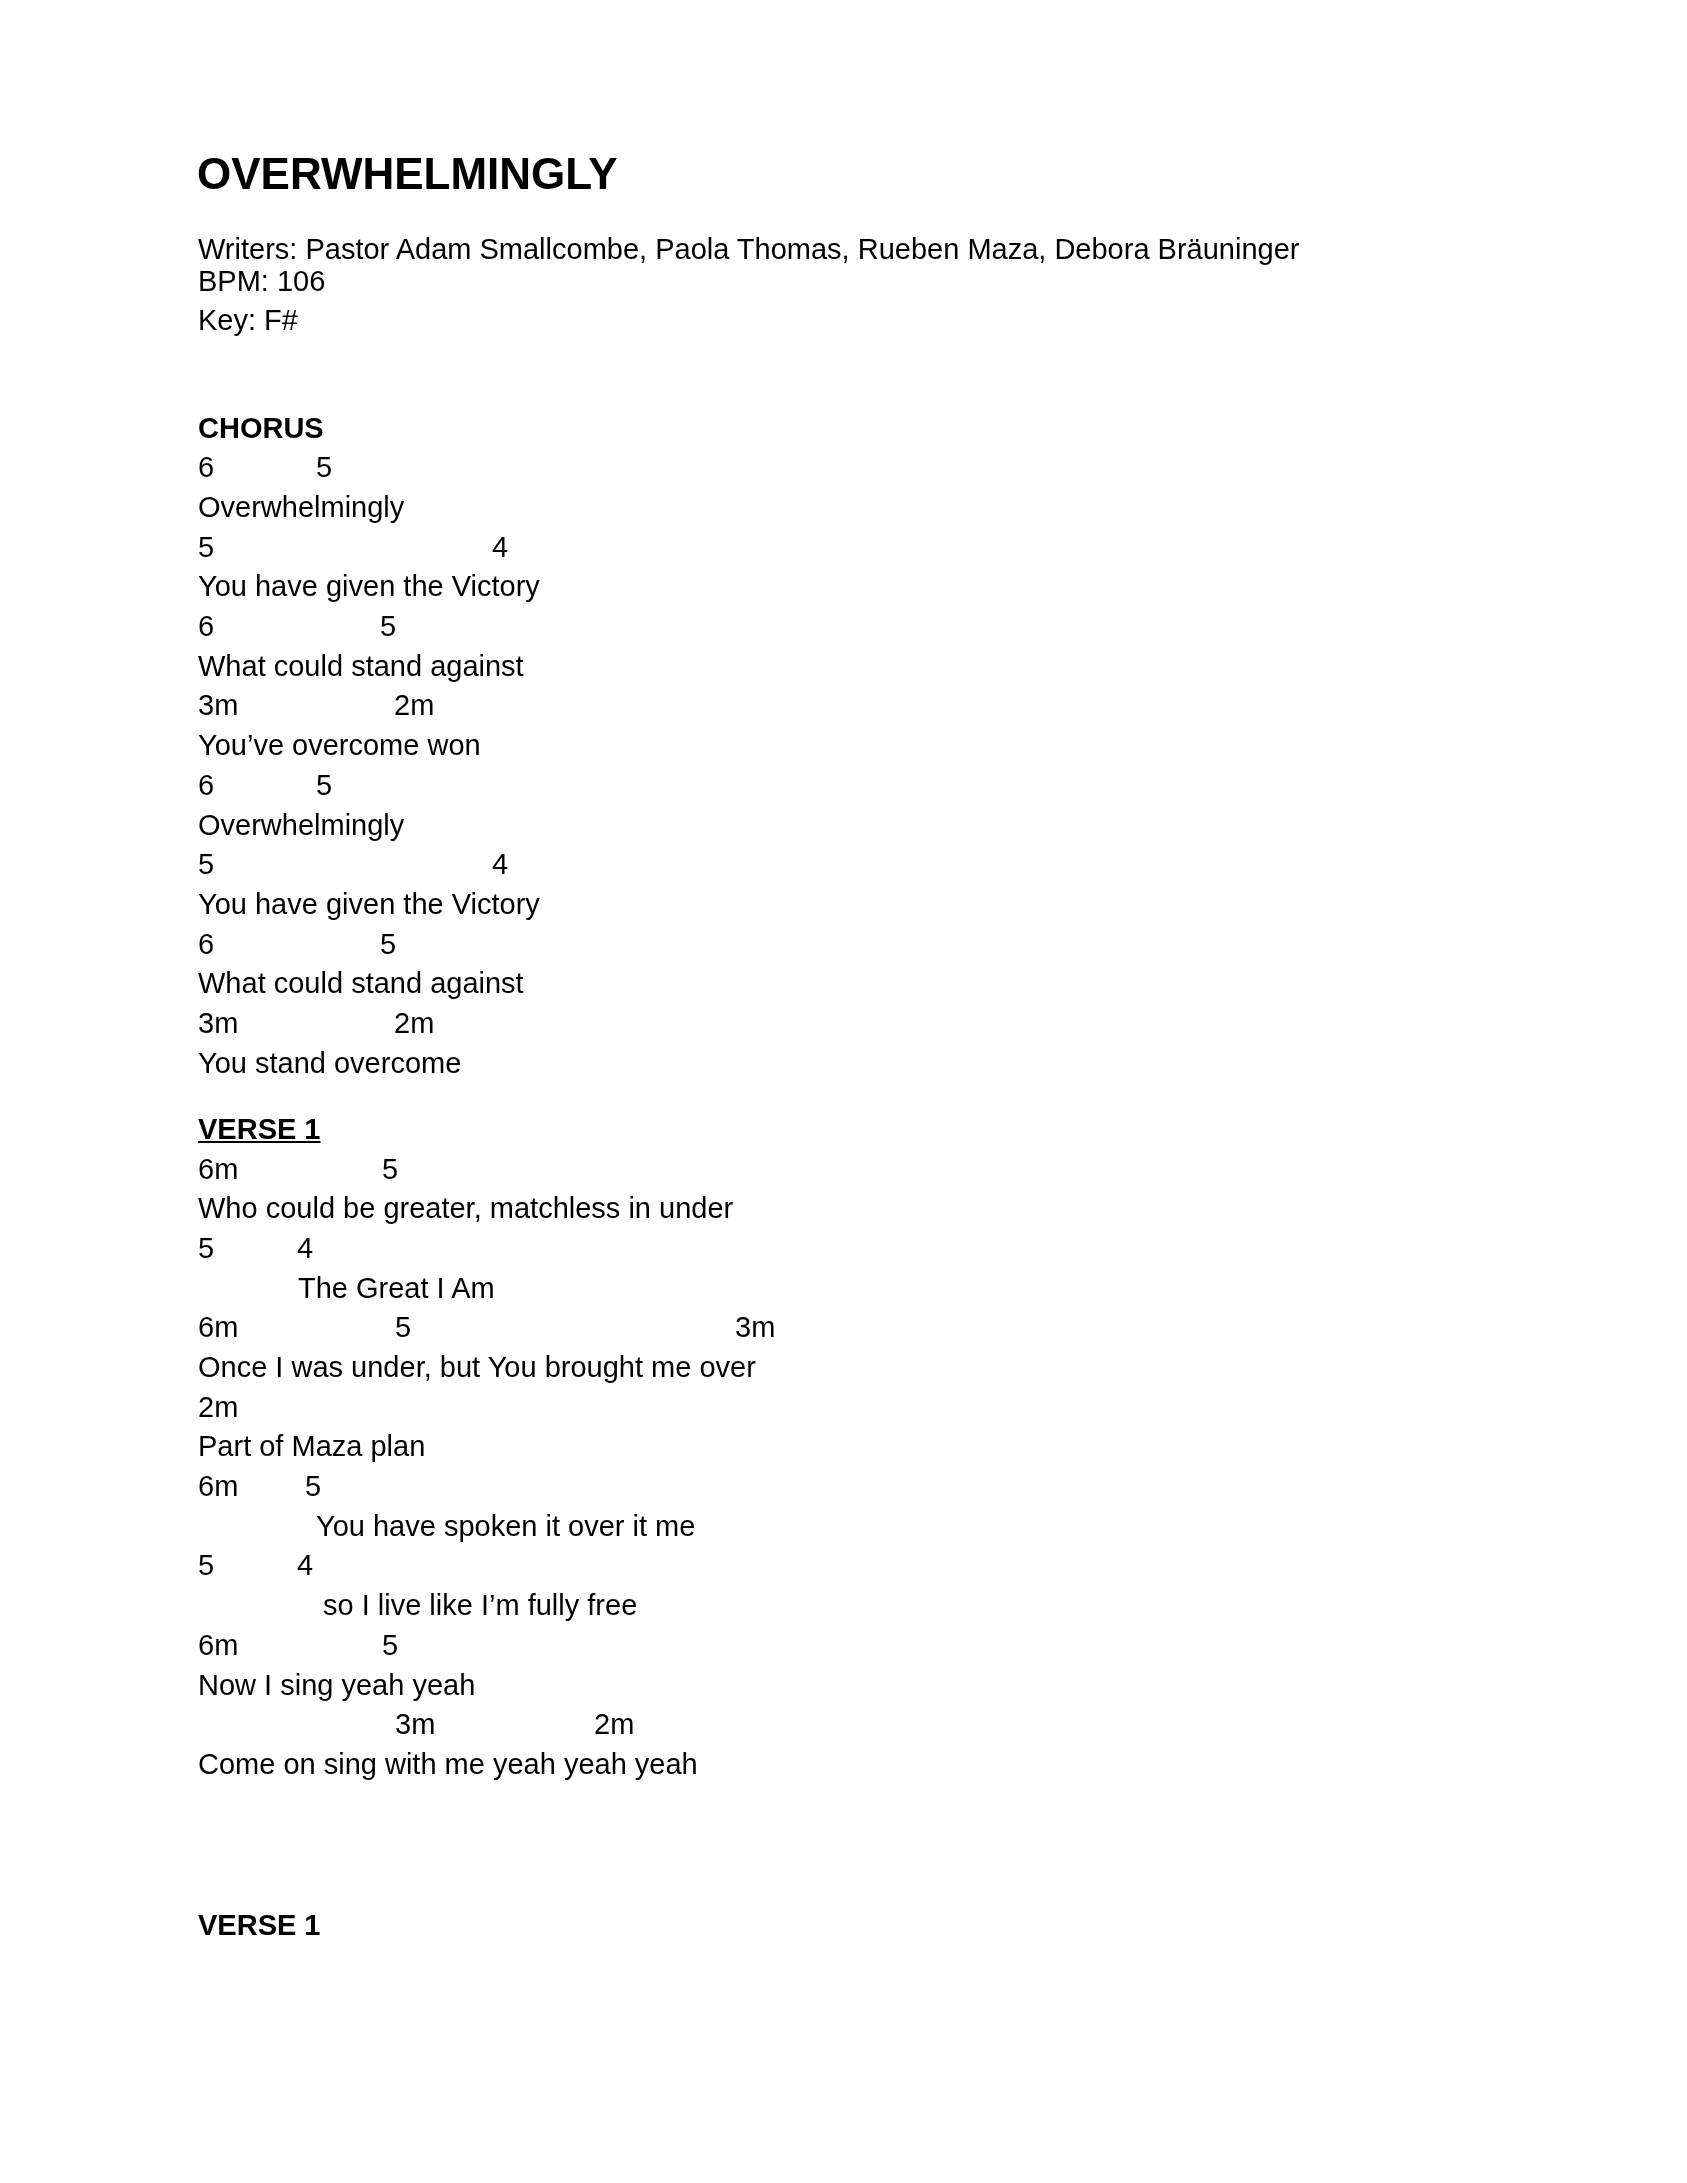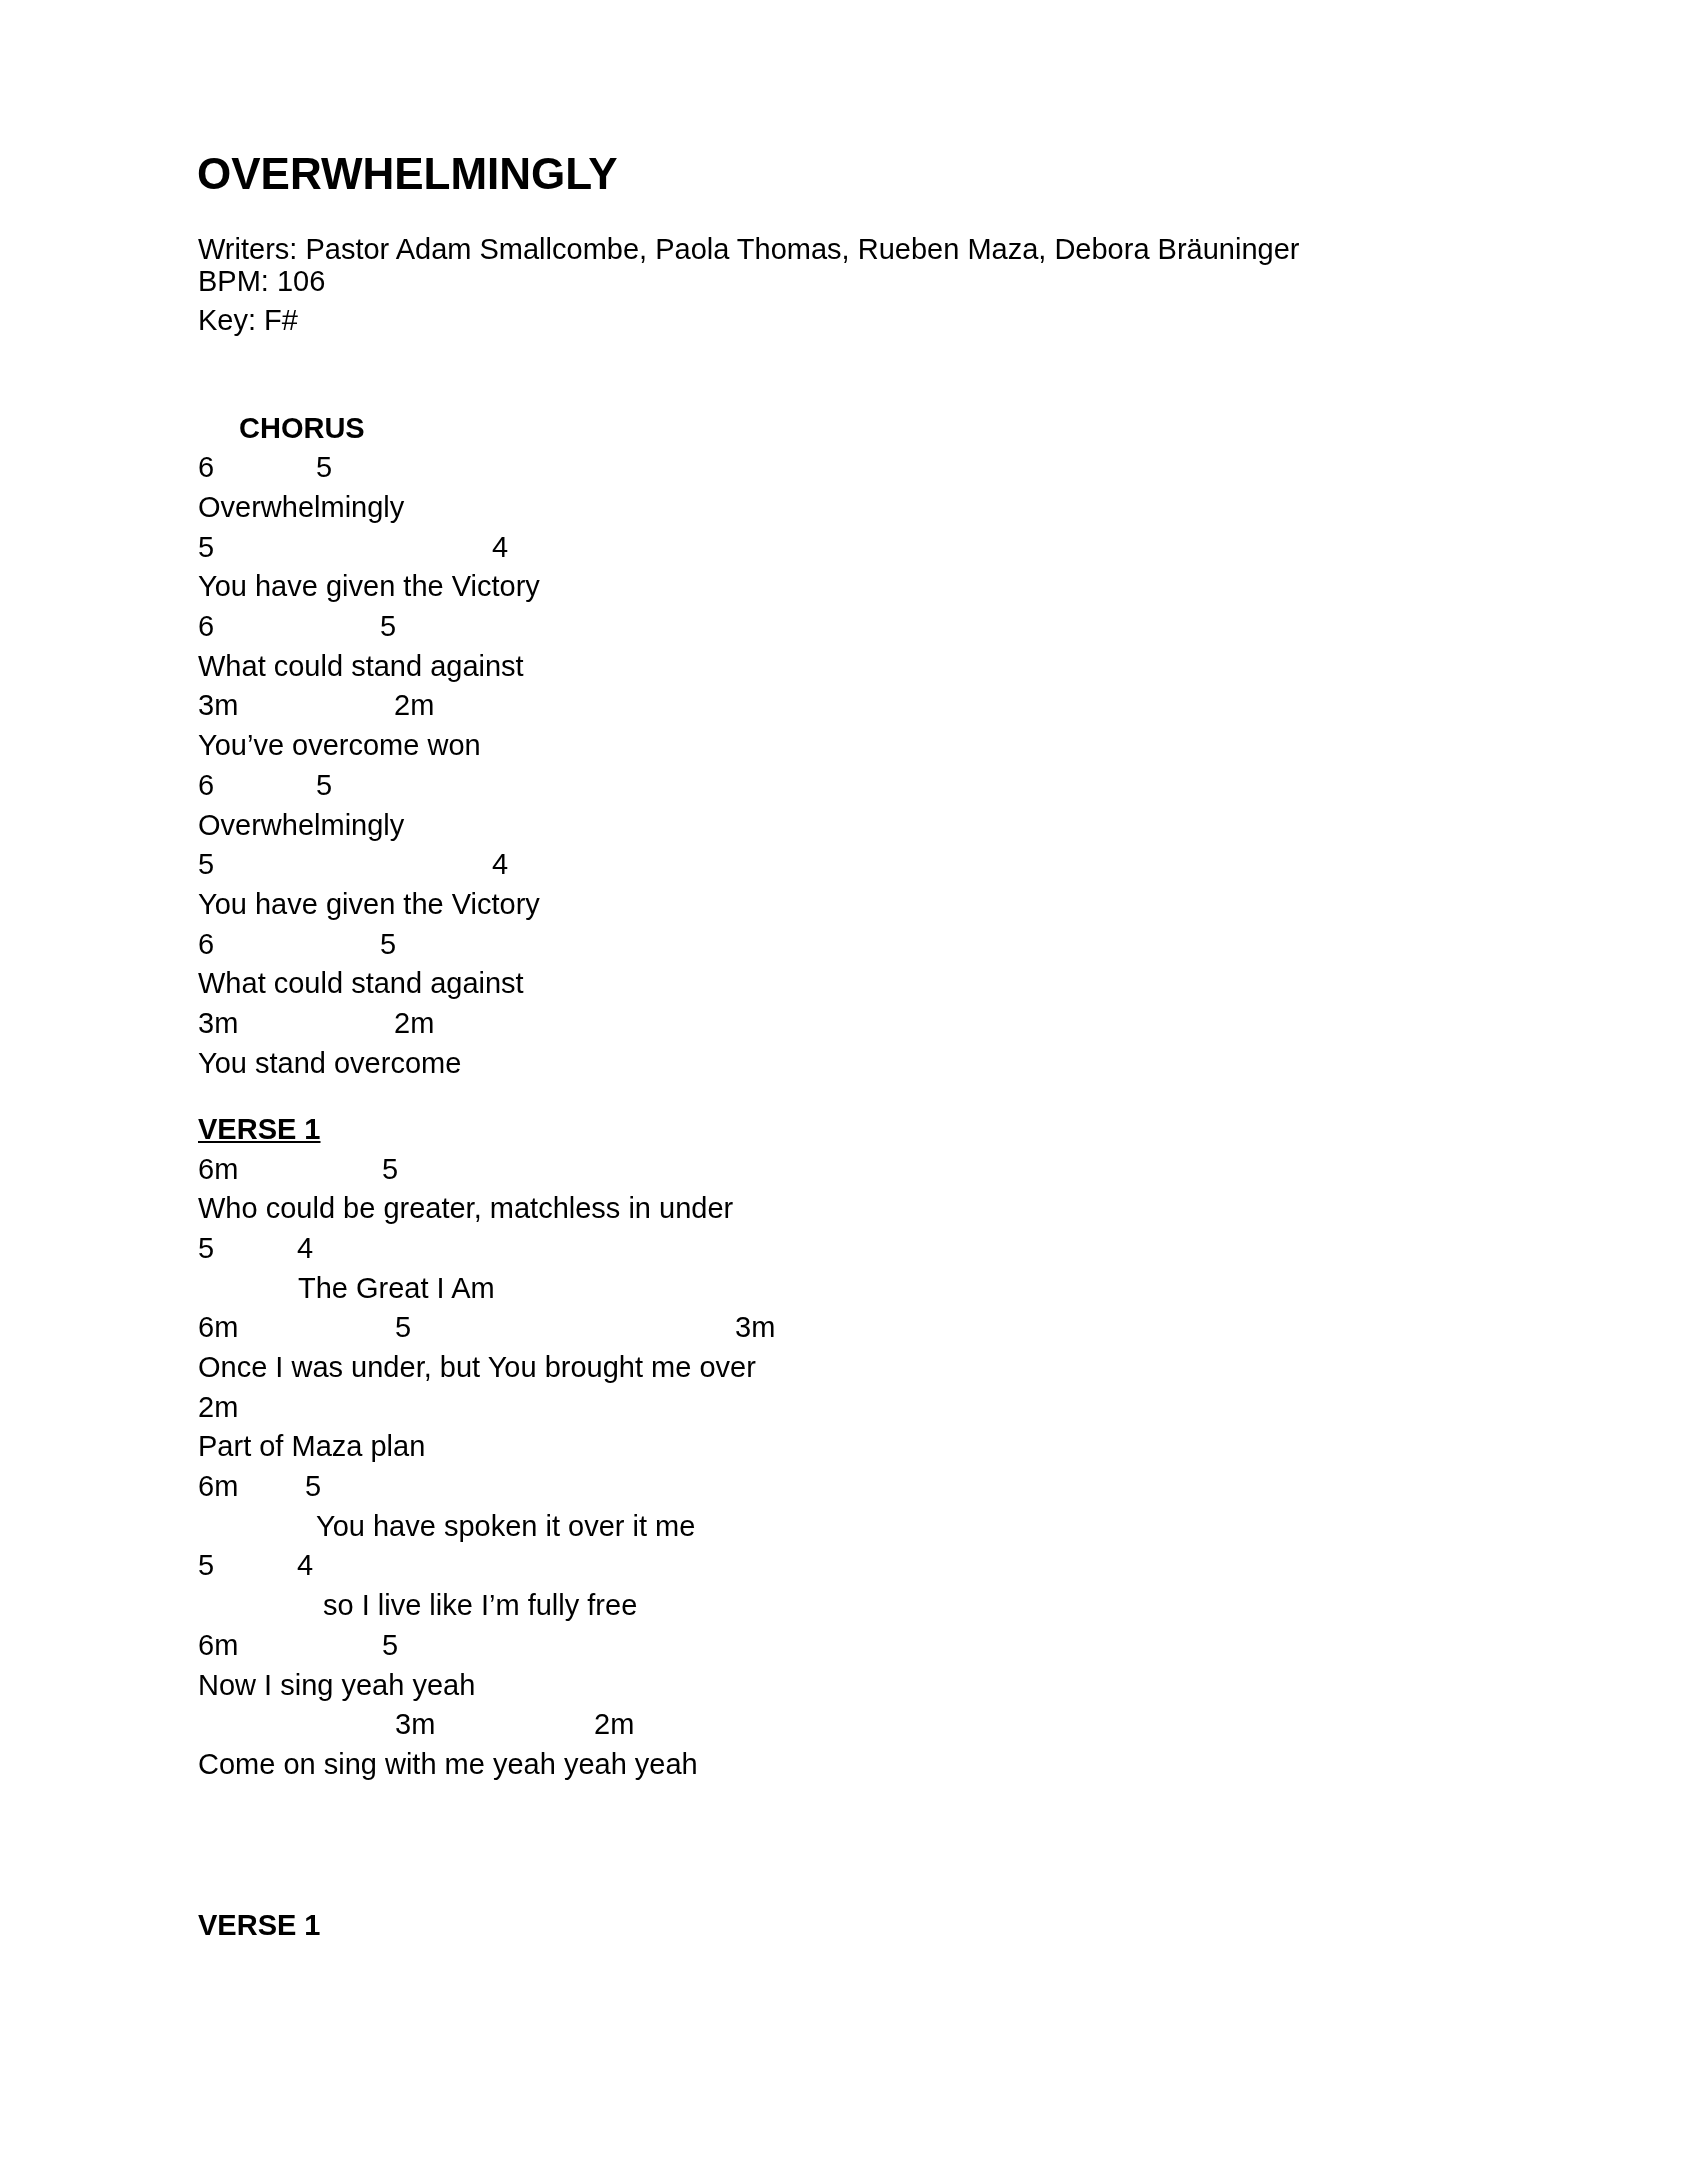--- a/index.html
+++ b/index.html
@@ -13,21 +13,21 @@
 </head>
 <body>
 
 <div>
   <div class="title">OVERWHELMINGLY</div>
   <div class="ln" style="left:198px;top:221px;margin-top:8px;">Writers: Pastor Adam Smallcombe, Paola Thomas, Rueben Maza, Debora Bräuninger</div>
   <div class="ln" style="left:198px;top:261px;">BPM: 106</div>
   <div class="ln" style="left:198px;top:300px;">Key: F#</div>
 
   <div id="chorus">
-      <div class="ln hdr" style="left: 198px; top: 408px; margin-left: 41px;">CHORUS</div>
+      <div class="ln hdr" style="left: 198px; top: 408px;">CHORUS</div>
       <div class="ln" style="left: 198px; top: 447px; width: 1191px;"><span class="chord" style="left: 0px;">6</span><span class="chord" style="left: 118px;">5</span></div>
       <div class="ln" style="left: 198px; top: 487px;">Overwhelmingly</div>
       <div class="ln" style="left: 198px; top: 527px; width: 1191px;"><span class="chord" style="left: 0px;">5</span><span class="chord" style="left: 294px;">4</span></div>
       <div class="ln" style="left: 198px; top: 566px;">You have given the Victory</div>
       <div class="ln" style="left: 198px; top: 606px; width: 1191px;"><span class="chord" style="left: 0px;">6</span><span class="chord" style="left: 182px;">5</span></div>
       <div class="ln" style="left: 198px; top: 646px;">What could stand against</div>
       <div class="ln" style="left: 198px; top: 685px; width: 1191px;"><span class="chord" style="left: 0px;">3m</span><span class="chord" style="left: 196px;">2m</span></div>
       <div class="ln" style="left: 198px; top: 725px;">You’ve overcome won</div>
       <div class="ln" style="left: 198px; top: 765px; width: 1191px;"><span class="chord" style="left: 0px;">6</span><span class="chord" style="left: 118px;">5</span></div>
       <div class="ln" style="left: 198px; top: 805px;">Overwhelmingly</div>

